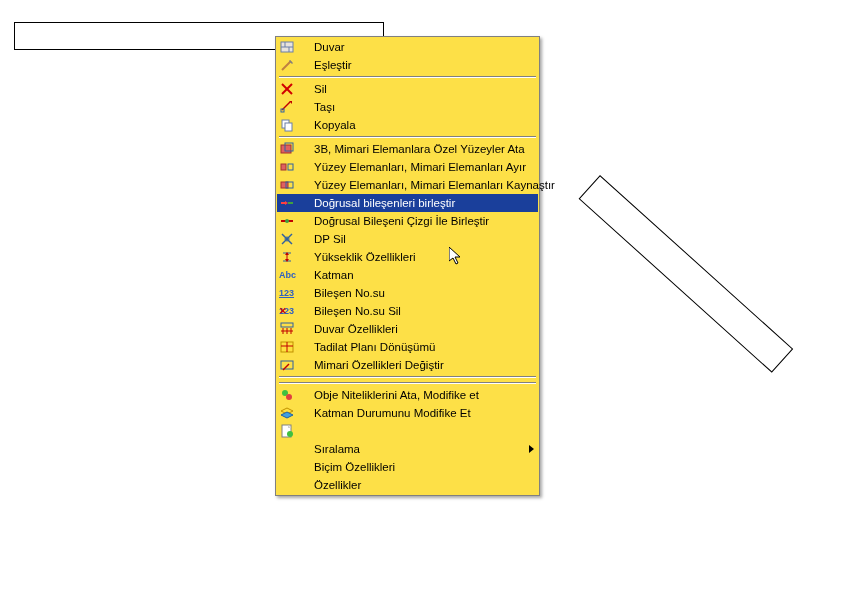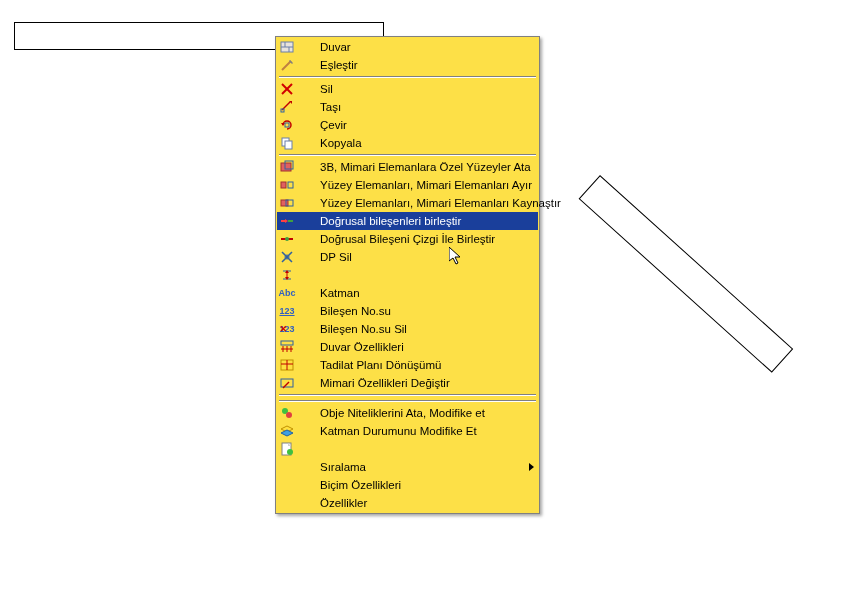--- a/index.html
+++ b/index.html
@@ -53,24 +53,23 @@
     align-items: center;
     height: 18px;
     padding: 0 4px 0 2px;
     cursor: default;
     white-space: nowrap;
     position: relative;
   }
   .menu-item .icon-slot {
     width: 16px;
     height: 16px;
-    margin-right: 25px;
+    margin-right: 19px;
     display: flex;
     align-items: center;
-    justify-content: center;
     flex-shrink: 0;
   }
   .icon-slot svg { display:block; }
   .menu-item .label { flex: 1; }
   .menu-item.hovered {
     background: #1a3f9b;
     color: #ffffff;
   }
   .menu-item .sub-arrow {
     width: 0; height: 0;
@@ -148,30 +147,20 @@
     <span class="icon-slot">
       <svg width="16" height="16">
           <path d="M3 11 L11 3" stroke="#c00000" stroke-width="1.5"></path>
           <polygon points="10,2 13,2 13,5" fill="#c00000"></polygon>
           <rect x="2" y="10" width="3" height="3" fill="none" stroke="#3060a0"></rect>
         </svg>
     </span>
     <span class="label">Taşı</span>
   </div>
 
-  <div class="menu-item">
-    <span class="icon-slot">
-      <svg width="16" height="16">
-          <path d="M4 8 A4 4 0 1 1 8 12" fill="none" stroke="#c00000" stroke-width="1.5"></path>
-          <polygon points="2,6 6,6 4,9" fill="#c00000"></polygon>
-          <rect x="6" y="6" width="4" height="4" fill="none" stroke="#3060a0"></rect>
-        </svg>
-    </span>
-    <span class="label">Çevir</span>
-  </div>
 
   <div class="menu-item">
     <span class="icon-slot">
       <svg width="16" height="16">
           <rect x="3" y="3" width="7" height="8" fill="#fff" stroke="#6b7ea8"></rect>
           <rect x="6" y="6" width="7" height="8" fill="#fff" stroke="#6b7ea8"></rect>
         </svg>
     </span>
     <span class="label">Kopyala</span>
   </div>
@@ -245,20 +234,21 @@
   <div class="menu-item">
     <span class="icon-slot">
       <svg width="16" height="16">
           <line x1="4" y1="4" x2="12" y2="4" stroke="#3060a0"></line>
           <line x1="4" y1="12" x2="12" y2="12" stroke="#3060a0"></line>
           <line x1="8" y1="4" x2="8" y2="12" stroke="#c00000"></line>
           <polygon points="6,6 8,3 10,6" fill="#c00000"></polygon>
           <polygon points="6,10 8,13 10,10" fill="#c00000"></polygon>
         </svg>
     </span>
+    <span class="label">Yükseklik Özellikleri</span>
   </div>
 
   <div class="menu-item">
     <span class="icon-slot">
       <span style="font-size:9px;color:#3060c0;font-weight:bold">Abc</span>
     </span>
     <span class="label">Katman</span>
   </div>
 
   <div class="menu-item">

